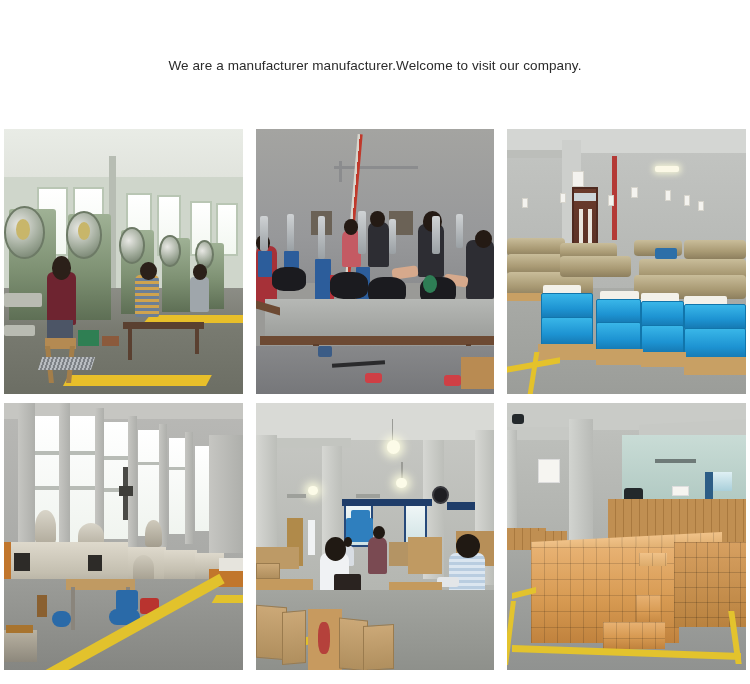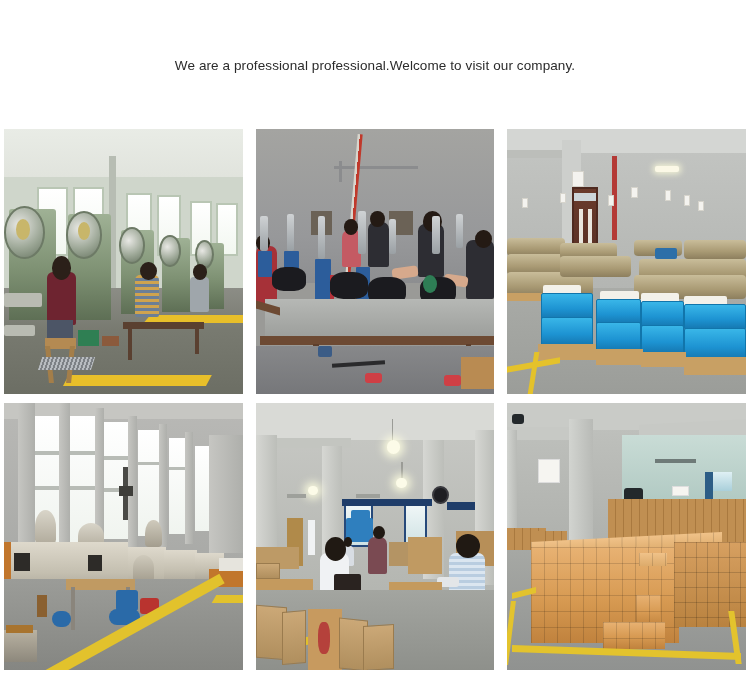--- a/index.html
+++ b/index.html
@@ -218,21 +218,21 @@
       linear-gradient(#f0c289,#ddab6b); }
   .p6 .window { background:linear-gradient(#dff0f4,#a9cfda); }
   .p6 .dark { background:#23282b; border-radius:3px; }
 </style>
 </head>
 <body>
 
 <div class="page">
 
   <div class="header">
-    <p class="subtitle">We are a professional professional.Welcome to visit our company.</p>
+    <p class="subtitle">We are a manufacturer manufacturer.Welcome to visit our company.</p>
   </div>
 
   <div class="gallery">
 
     <div class="photo p1">
       <div class="scene">
         <div class="el ceiling"></div>
         <div class="el wall"></div>
 
         <div class="el win" style="left:14%;top:22%;width:13%;height:26%;"></div>

